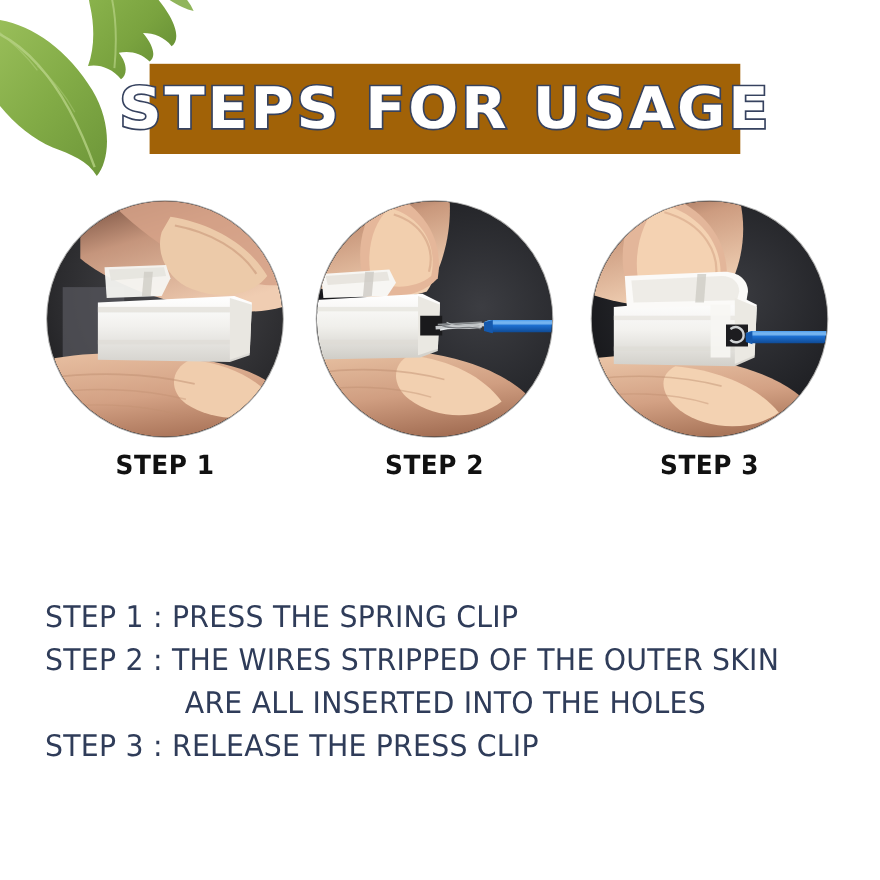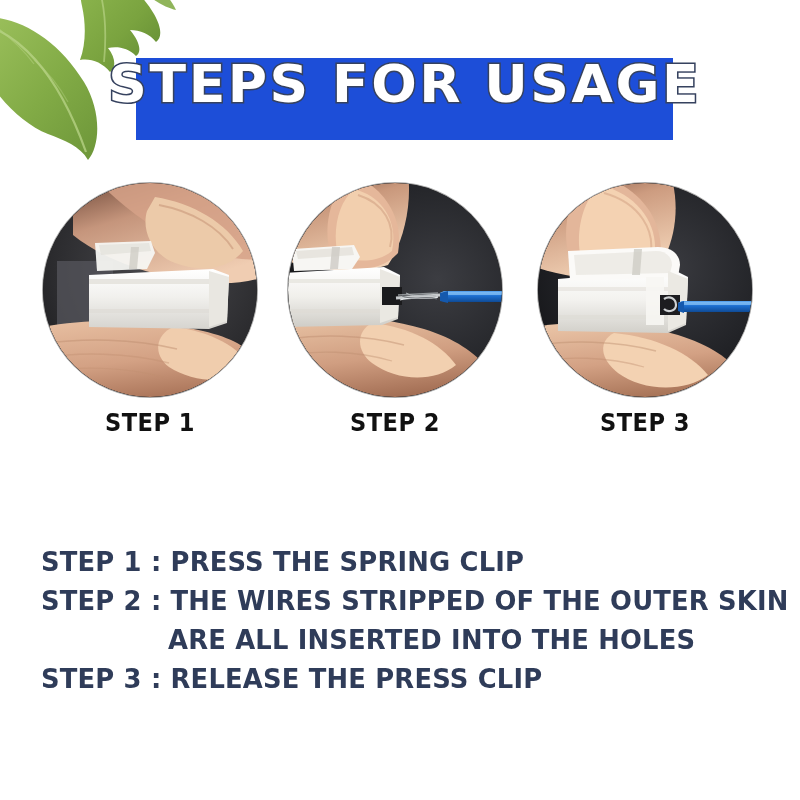--- a/index.html
+++ b/index.html
@@ -10,22 +10,22 @@
     overflow:hidden;
   }
   #root { position:relative; width:800px; height:800px; background:#fff; }
 
   
   .leaf-cluster { position:absolute; left:-10px; top:-16px; width:190px; height:180px; pointer-events:none; }
 
   
   .title-band {
     position:absolute; left:136px; top:58px; width:537px; height:82px;
-    background:#1d4ed8;
-    display:flex; align-items:flex-start; justify-content:center;
+    background:#a16207;
+    display:flex; align-items:center; justify-content:center;
   }
   .title-text {
     font-family:"DejaVu Sans", sans-serif;
     font-weight:700;
     font-size:52px;
     letter-spacing:2.5px;
     color:#ffffff;
     -webkit-text-stroke:3px #36425f;
     paint-order:stroke fill;
     white-space:nowrap;
@@ -63,21 +63,21 @@
   }
   .cap1 { left:43px;  width:214px; }
   .cap2 { left:288px; width:214px; }
   .cap3 { left:538px; width:214px; }
 
   
   .instructions {
     position:absolute; left:41px; top:542px; width:745px;
     color:#2f3c59;
     font-family:"DejaVu Sans", sans-serif;
-    font-weight:700;
+    font-weight:400;
     font-size:27px;
     letter-spacing:0.2px;
     line-height:39px;
     white-space:nowrap;
   }
   .instr-line { transform:scaleX(0.955); transform-origin:left center; }
   .instr-line.indent { padding-left:133px; }
 </style>
 </head>
 <body>

